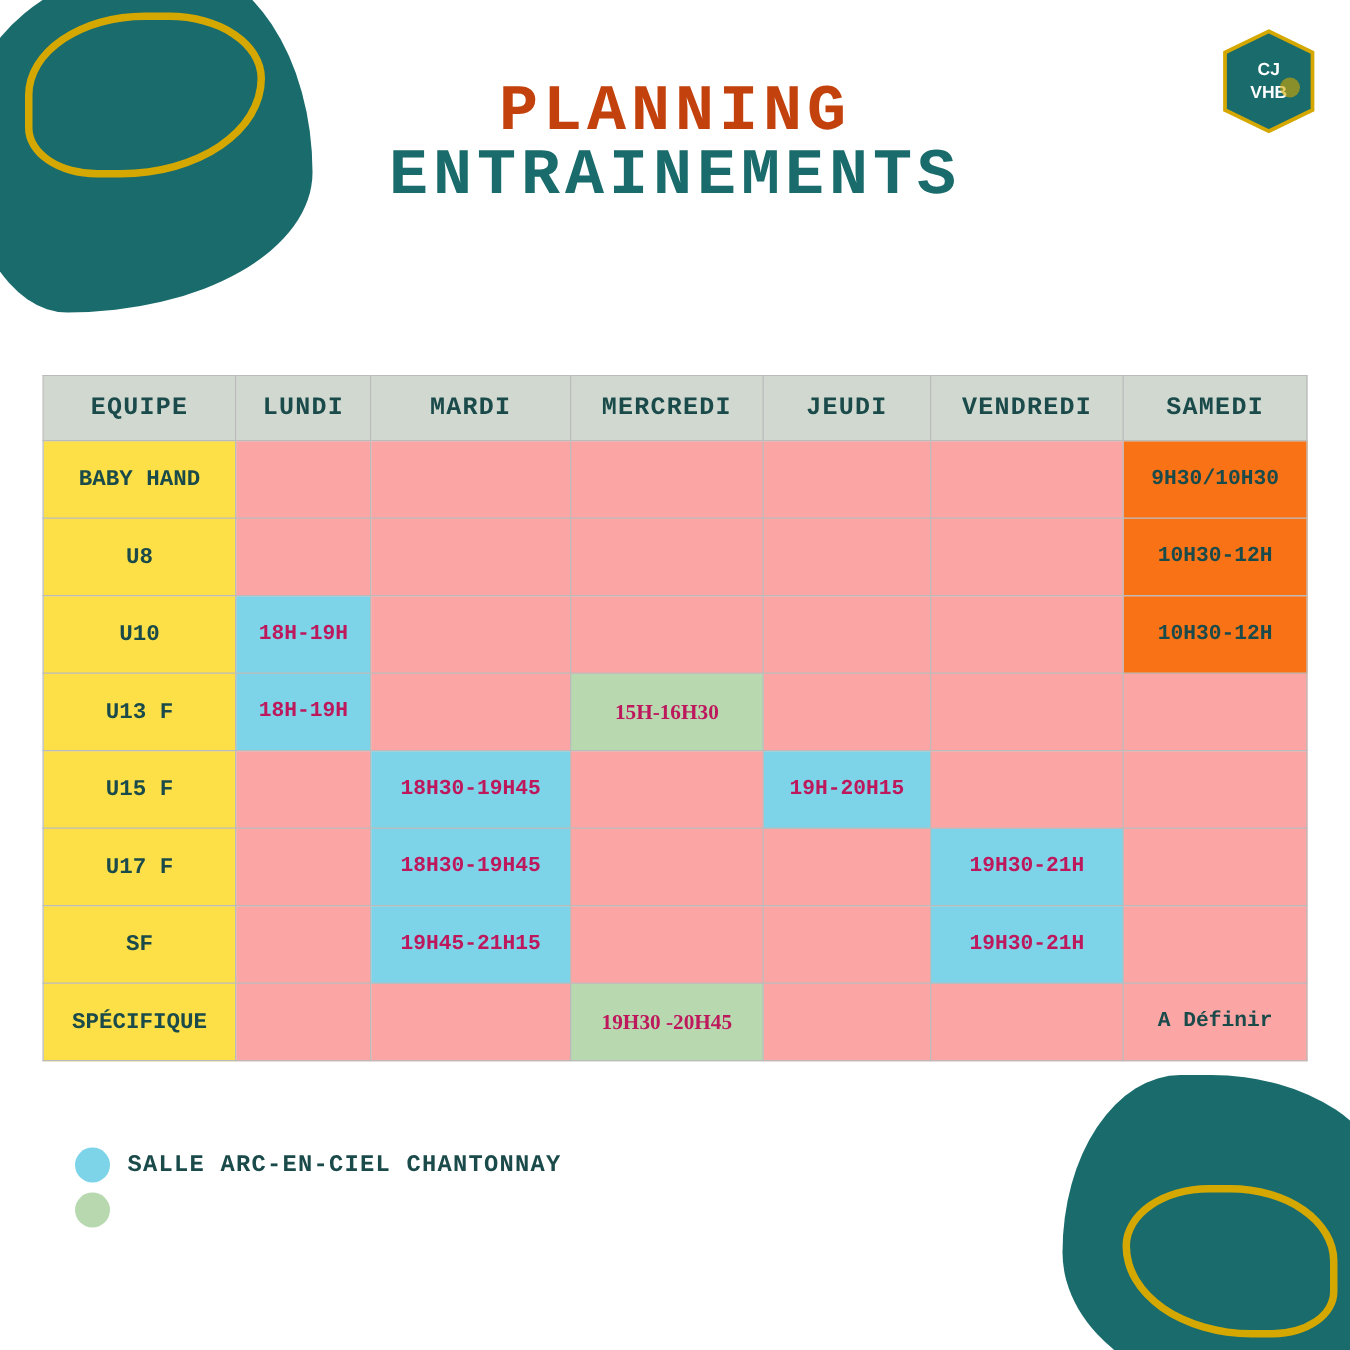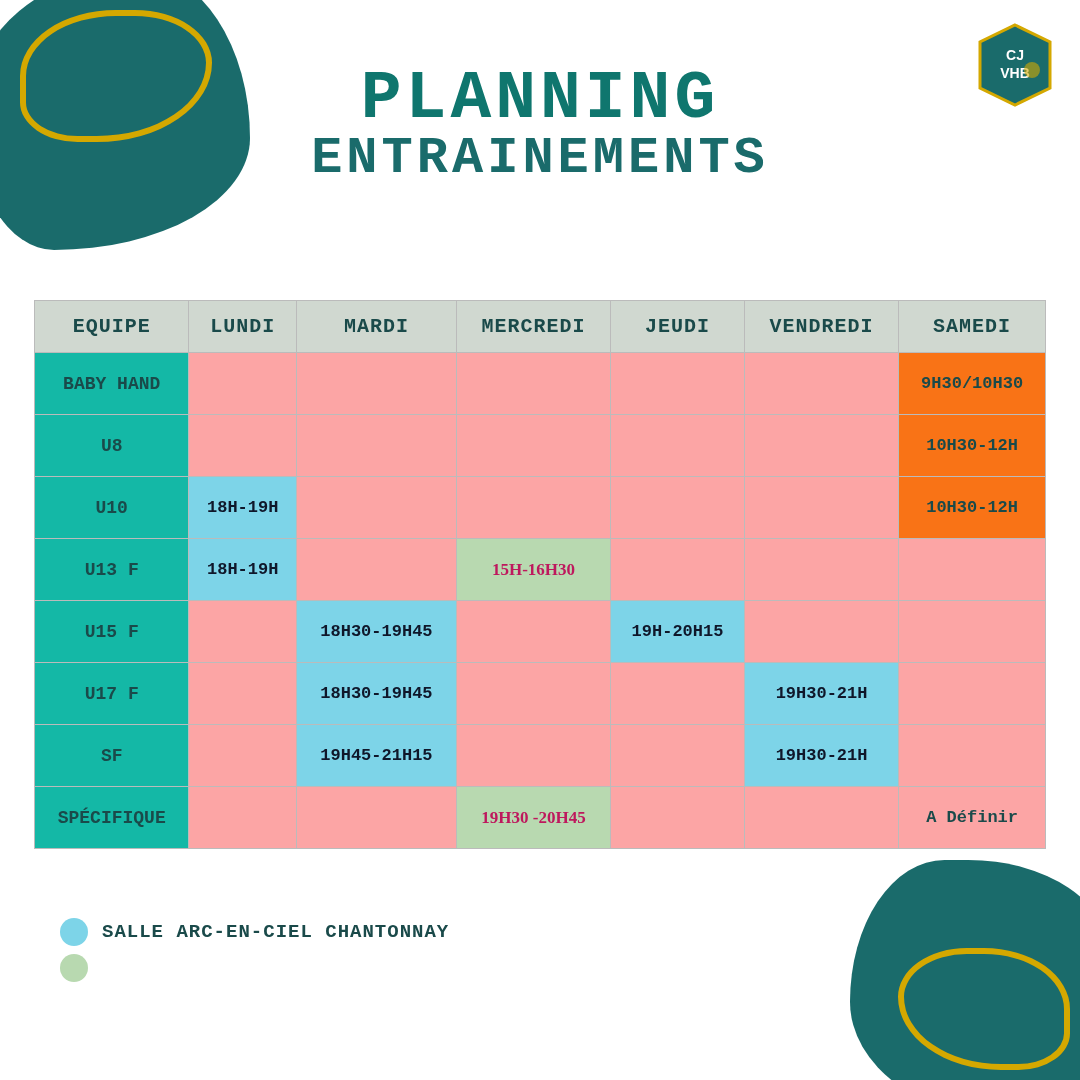--- a/index.html
+++ b/index.html
@@ -80,23 +80,23 @@
       position: absolute;
       top: 60px;
       left: 0;
       right: 0;
       text-align: center;
       z-index: 5;
     }
 
     .title-line1 {
       font-family: 'Courier New', Courier, monospace;
-      font-size: 68px;
-      font-weight: bold;
-      color: #0f766e;
+      font-size: 52px;
+      font-weight: bold;
+      color: #c2410c;
       text-transform: uppercase;
       letter-spacing: 4px;
     }
 
     .title-line2 {
       font-family: 'Courier New', Courier, monospace;
       font-size: 52px;
       font-weight: bold;
       color: #1a6b6b;
       text-transform: uppercase;
@@ -142,26 +142,26 @@
       font-weight: bold;
       color: #1a4a4a;
       height: 62px;
       background: #fca5a5;
     }
 
     td.team-cell {
       font-size: 18px;
       color: #1a4a4a;
       text-transform: uppercase;
-      background: #14b8a6;
+      background: #fde047;
     }
 
     td.blue {
       background: #7dd4e8;
-      color: #0f172a;
+      color: #be185d;
     }
 
     td.green {
       background: #b8d9b0;
       color: #be185d;
       font-family: Liberation Serif, serif;
     }
 
     td.light-green {
       background: #f97316;

